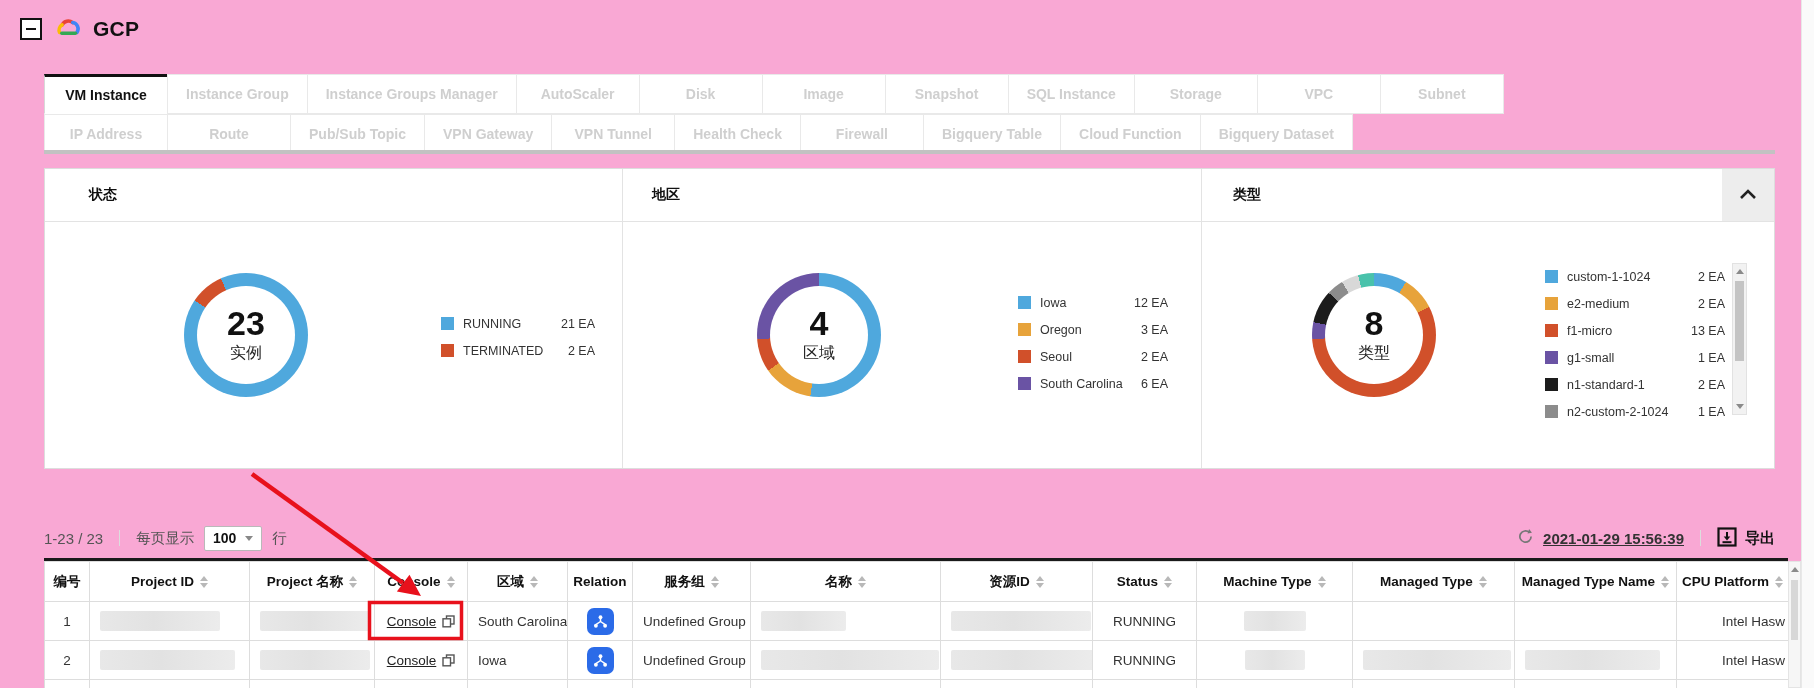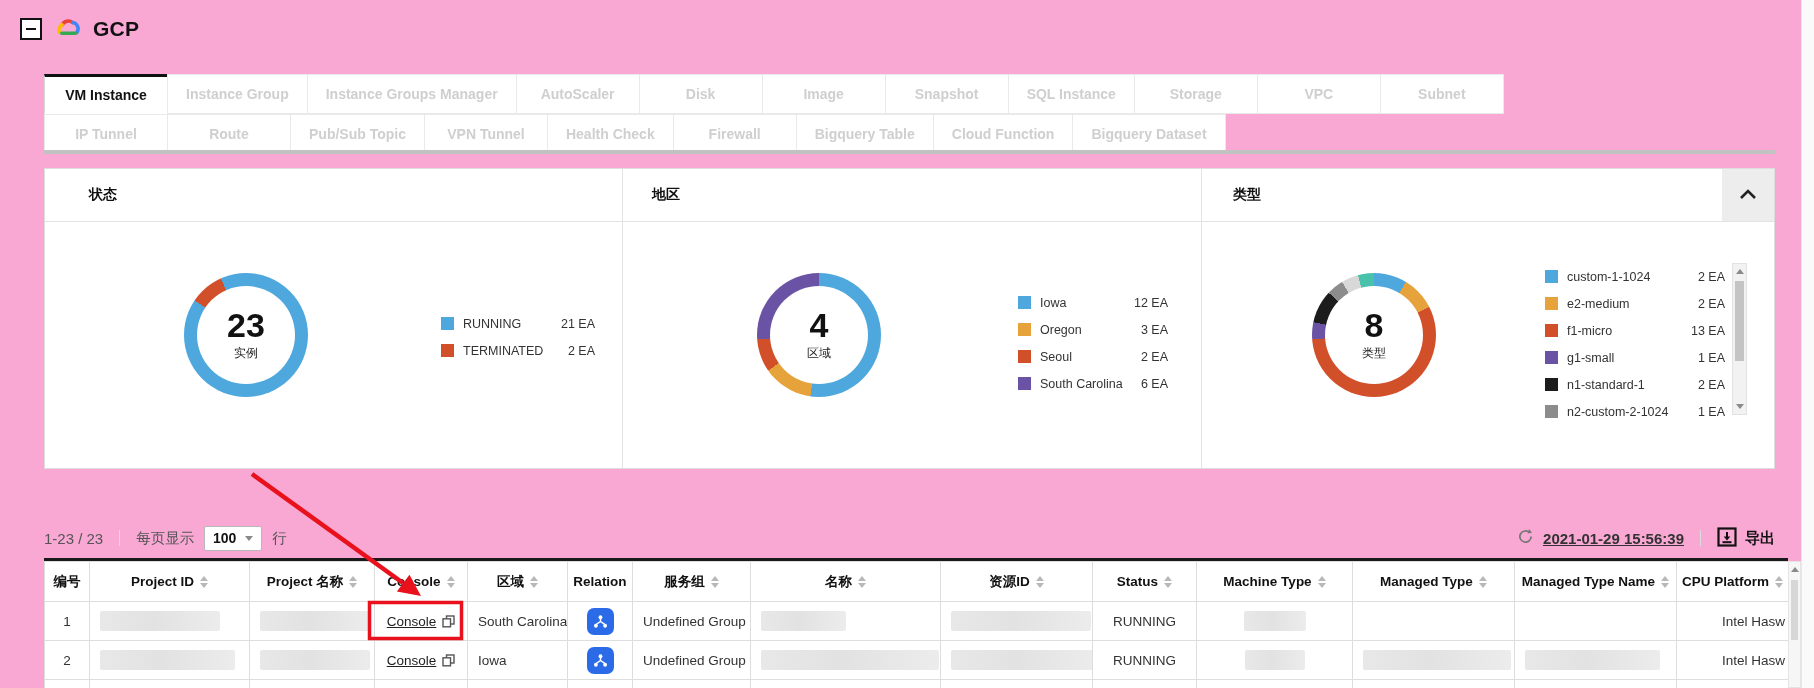--- a/index.html
+++ b/index.html
@@ -30,21 +30,21 @@
   .sec-divider.d0{left:577px;} .sec-divider.d1{left:1156px;}
   .chart-title{position:absolute;top:17px;font-size:14px;font-weight:700;color:#111;}
   .chart-title.t0{left:44px;} .chart-title.t1{left:607px;} .chart-title.t2{left:1188px;}
   .chevron-btn{position:absolute;right:0;top:0;width:52px;height:52px;background:#ededed;display:flex;align-items:center;justify-content:center;cursor:pointer;}
 
   .donut{position:absolute;width:124px;height:124px;border-radius:50%;}
   #donut0{left:139px;top:104px;} #donut1{left:712px;top:104px;} #donut2{left:1267px;top:104px;}
   .donut::after{content:"";position:absolute;inset:13px;border-radius:50%;background:#fff;}
   .donut-center{position:absolute;inset:0;display:flex;flex-direction:column;align-items:center;justify-content:center;z-index:1;}
   .donut-value{font-size:34px;font-weight:700;line-height:1;color:#111;}
-  .donut-label{font-size:12px;color:#222;margin-top:3px;}
+  .donut-label{font-size:16px;color:#222;margin-top:3px;}
 
   .legend{position:absolute;display:flex;flex-direction:column;}
   #legend0{left:396px;top:141px;width:154px;}
   #legend1{left:973px;top:120px;width:150px;}
   #legend2{left:1500px;top:94px;width:180px;}
   .legend-row{height:27px;display:flex;align-items:center;font-size:12.5px;color:#333;}
   .swatch{width:13px;height:13px;margin-right:9px;flex:none;}
   .legend-label{white-space:nowrap;}
   .legend-value{margin-left:auto;white-space:nowrap;}
 
@@ -120,23 +120,24 @@
       <div class="tab">AutoScaler</div>
       <div class="tab">Disk</div>
       <div class="tab">Image</div>
       <div class="tab">Snapshot</div>
       <div class="tab">SQL Instance</div>
       <div class="tab">Storage</div>
       <div class="tab">VPC</div>
       <div class="tab">Subnet</div>
     </div>
   <div class="tabs-row" id="tabs-row2">
-      <div class="tab">IP Tunnel</div>
+      <div class="tab">IP Address</div>
       <div class="tab">Route</div>
       <div class="tab">Pub/Sub Topic</div>
+      <div class="tab">VPN Gateway</div>
       <div class="tab">VPN Tunnel</div>
       <div class="tab">Health Check</div>
       <div class="tab">Firewall</div>
       <div class="tab">Bigquery Table</div>
       <div class="tab">Cloud Function</div>
       <div class="tab">Bigquery Dataset</div>
     </div>
   <div class="tabs-underline"></div>
 
   <div class="charts-panel">

